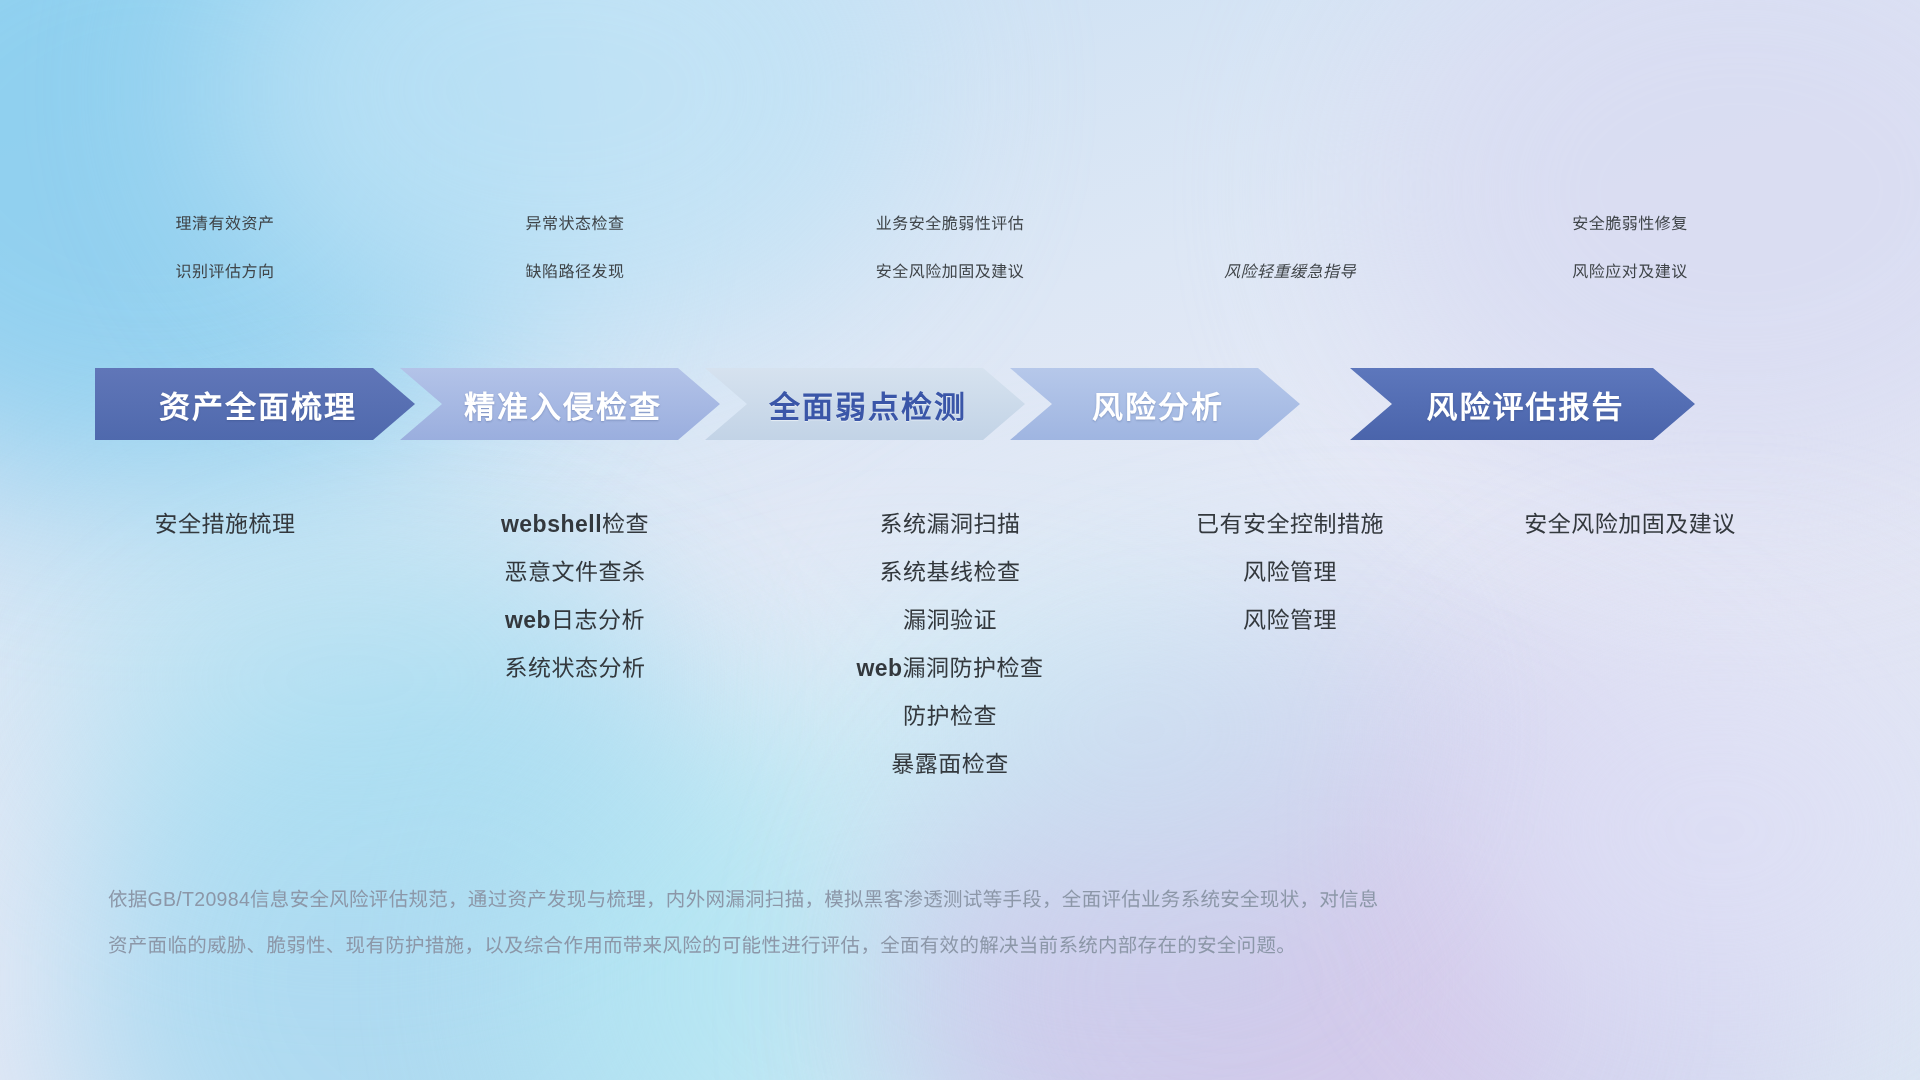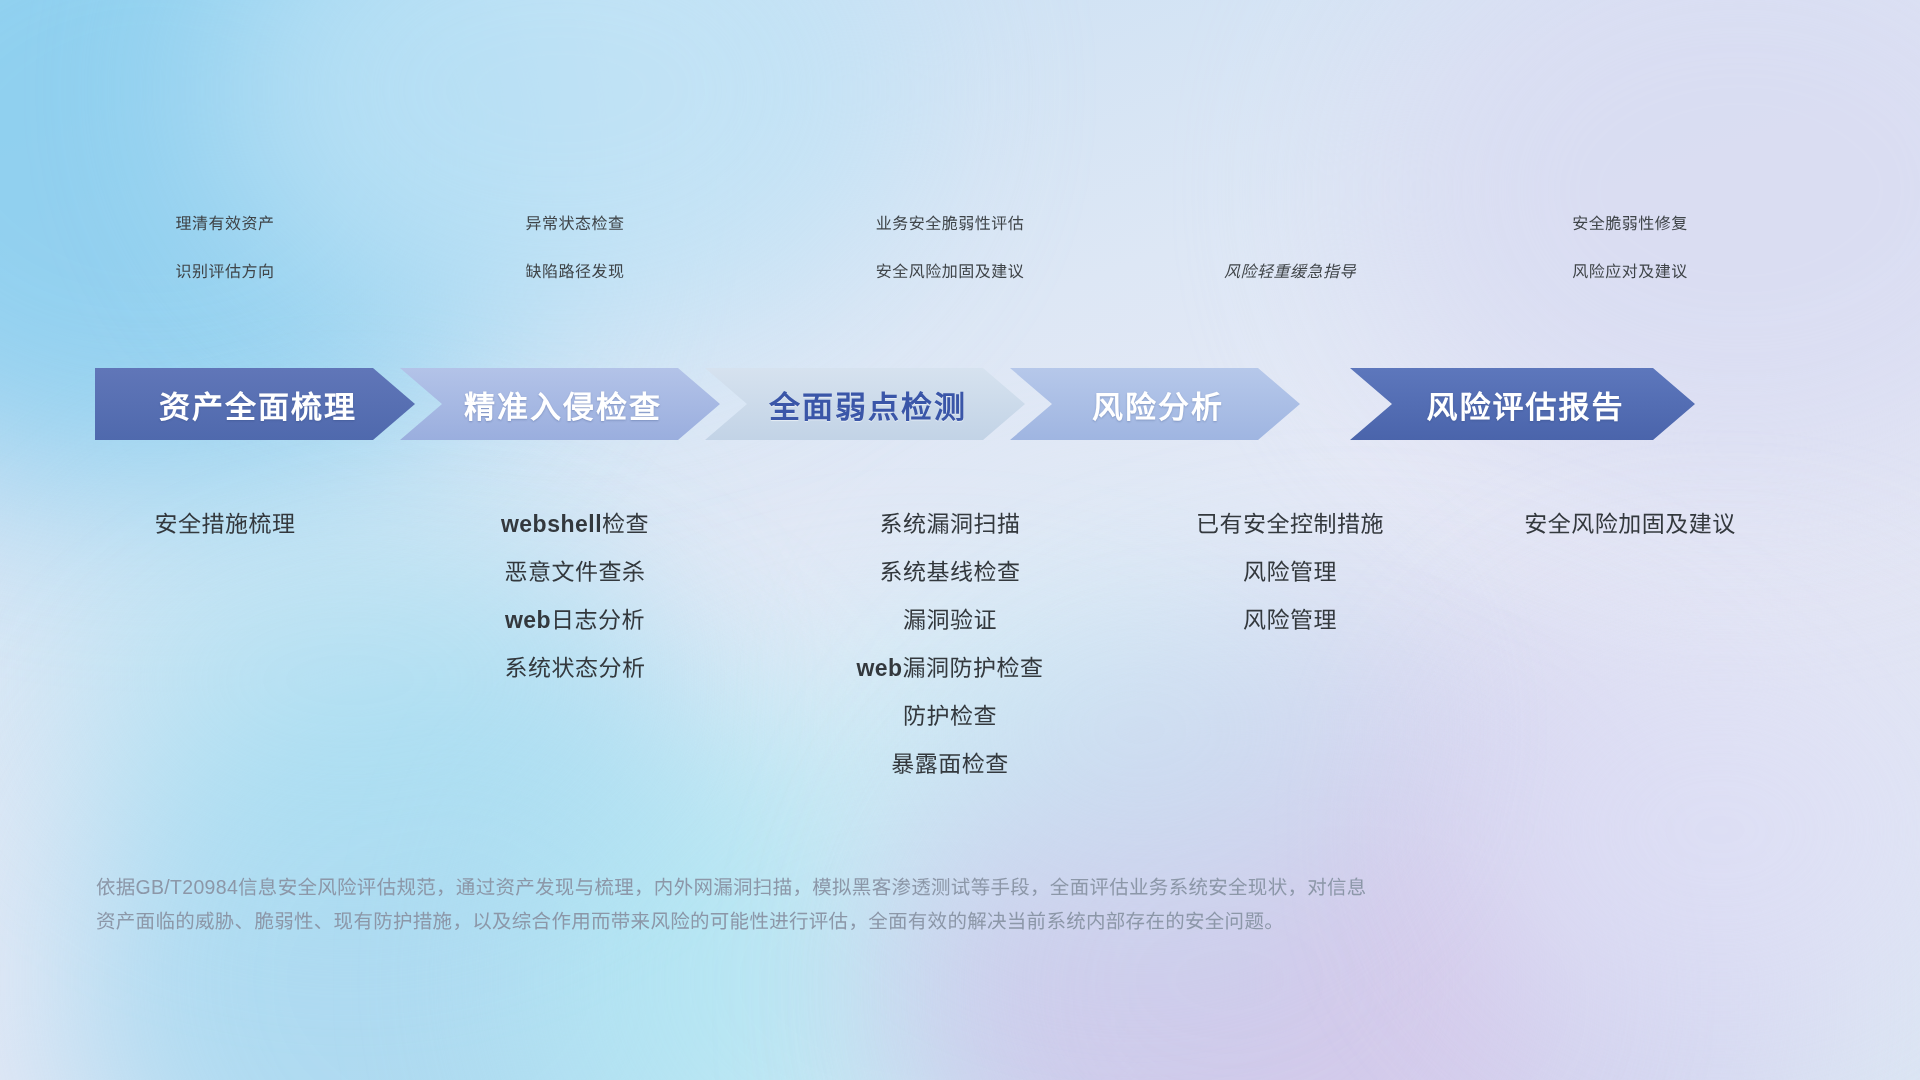--- a/index.html
+++ b/index.html
@@ -125,21 +125,21 @@
   .footer {
     position: absolute;
     left: 96px;
     top: 870px;
     width: 1500px;
     font-size: 19.5px;
     line-height: 34px;
     color: #8c97a8;
     letter-spacing: .3px;
   }
-  .footer p { margin: 0; }
+  .footer p { margin: 12px; }
 </style>
 </head>
 <body>
 
 <div id="stage">
 
   <div class="bg-layer bg-base"></div>
   <div class="bg-layer">
     <div class="bg-blob blob-a"></div>
     <div class="bg-blob blob-b"></div>

